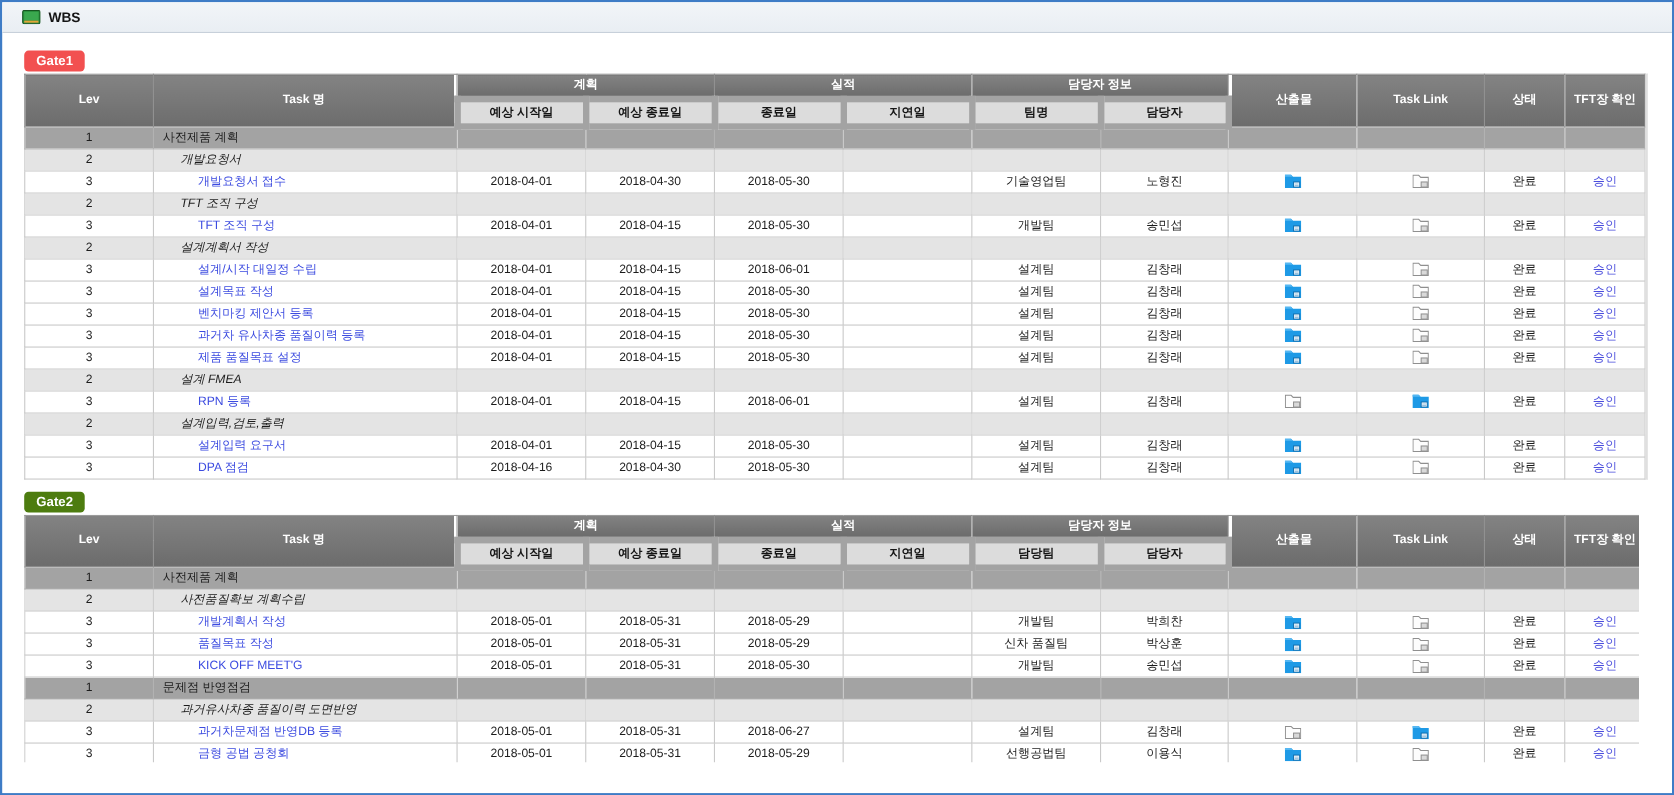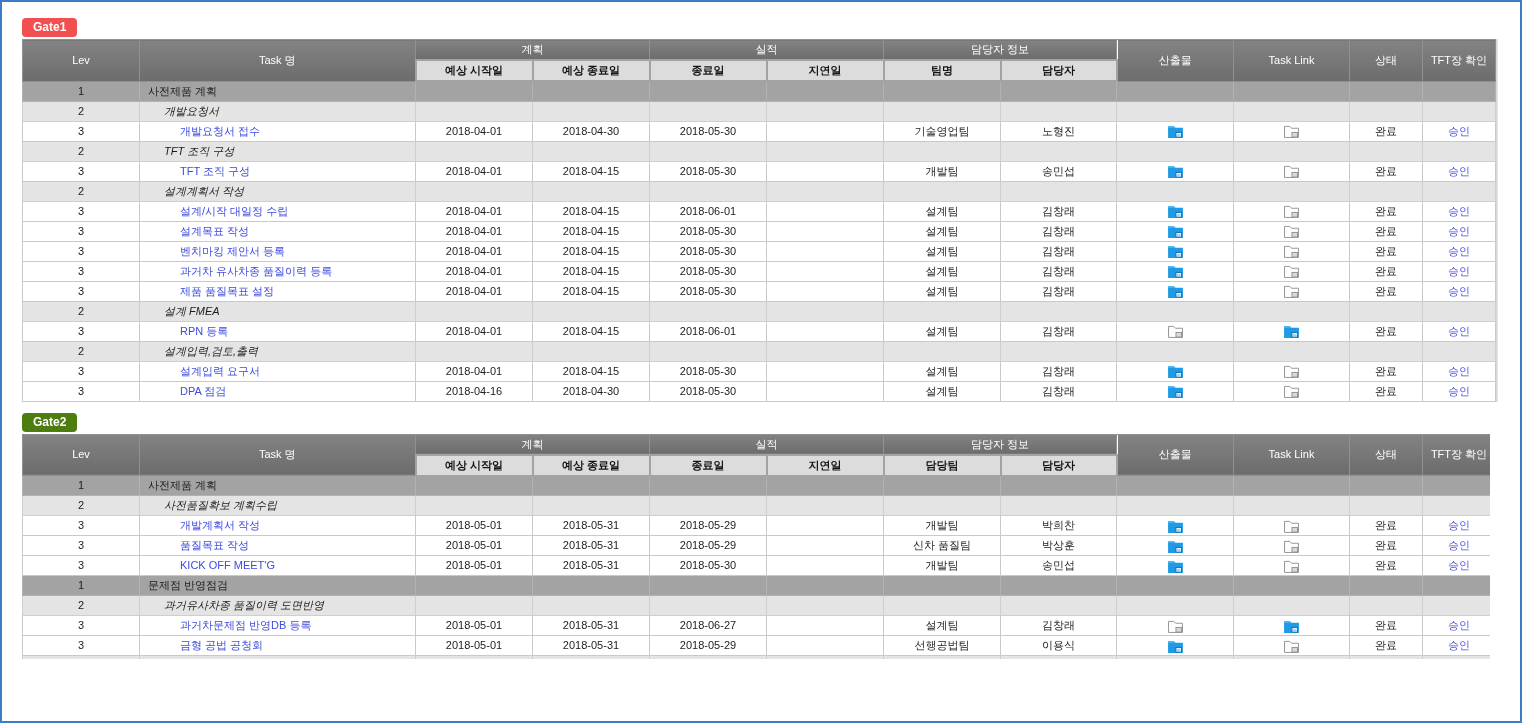--- a/index.html
+++ b/index.html
@@ -40,26 +40,26 @@
   }
   th,td {
     height:20px; padding:0 4px;
     overflow:hidden; white-space:nowrap;
     border:1px solid #c9c9c9;
     text-align:center;
     line-height:19px;
   }
   thead th.dark {
     background:linear-gradient(#838383,#6c6c6c);
-    color:#fff; font-weight:normal;
+    color:#fff; font-weight:bold;
     border:1px solid #919191;
   }
   thead th.sub {
     background:#dcdcdc; color:#141414; font-weight:bold;
-    border:2px solid #a3a3a3;
+    border:6px solid #a3a3a3;
   }
   tr.lev1 td { background:#a3a3a3; border-color:#b2b2b2; }
   tr.lev2 td, tr.partial td { background:#e4e4e4; border-color:#cfcfcf; }
   tr.task td { background:#fff; }
   td.taskcell { text-align:left; }
   .ind1 { padding-left:8px; }
   .ind2 { padding-left:24px;font-style:italic; }
   .ind3 { padding-left:40px; }
   .tasklink { color:#3c4be0; cursor:pointer;text-align:center; }
   .approve { color:#4b4edd; cursor:pointer; }
@@ -80,20 +80,30 @@
     padding:2px 12px 3px 12px;
     background:linear-gradient(#fdfdfd,#e7e7e7);
     border:1px solid #9aa0ad; border-radius:3px;
     margin:0 4px; cursor:pointer;
   }
 </style>
 </head>
 <body>
 
 <div class="window">
+  <div class="titlebar">
+    <span style="line-height:0;">
+      <svg width="17" height="13" viewBox="0 0 18 14">
+        <rect x="0.5" y="0.5" width="17" height="13" rx="1.5" fill="#2a8f3d" stroke="#16551f"></rect>
+        <rect x="2" y="2" width="14" height="8" fill="#3aa84e"></rect>
+        <rect x="2" y="10.5" width="14" height="2" fill="#e2a438"></rect>
+      </svg>
+    </span>
+    <span class="title">WBS</span>
+  </div>
 
   <div class="content">
     <div id="gates">
         <div class="gate-section"><div class="gate-badge" style="background: rgb(242, 80, 80);">Gate1</div><div class="tbl-wrap">
             <table>
               <colgroup>
                 <col style="width: 117px;">
                 <col style="width: 276px;">
                 <col style="width: 117px;">
                 <col style="width: 117px;">

